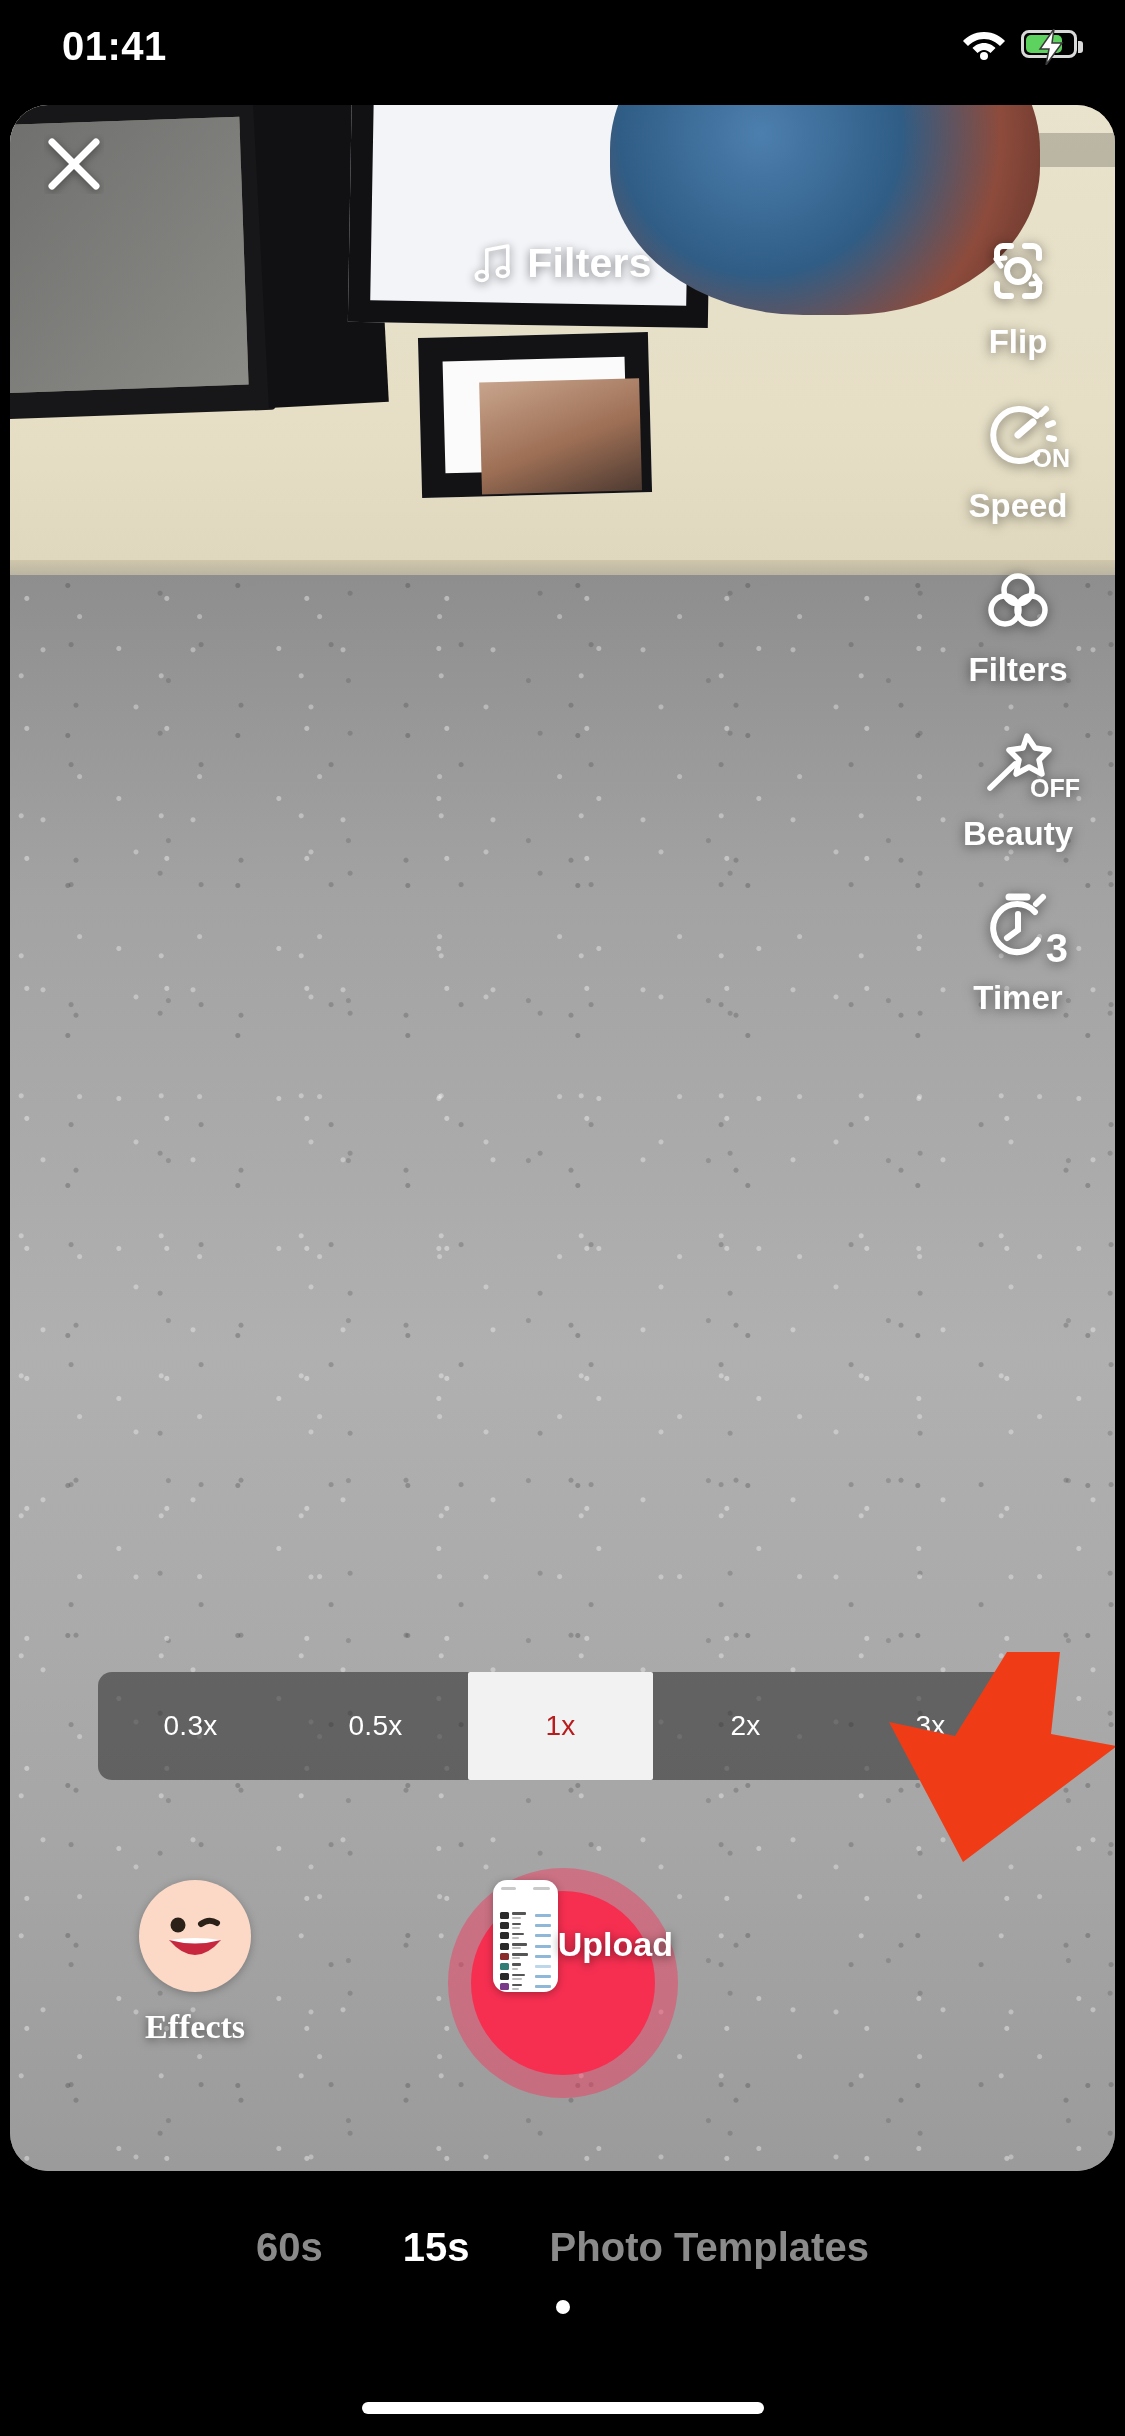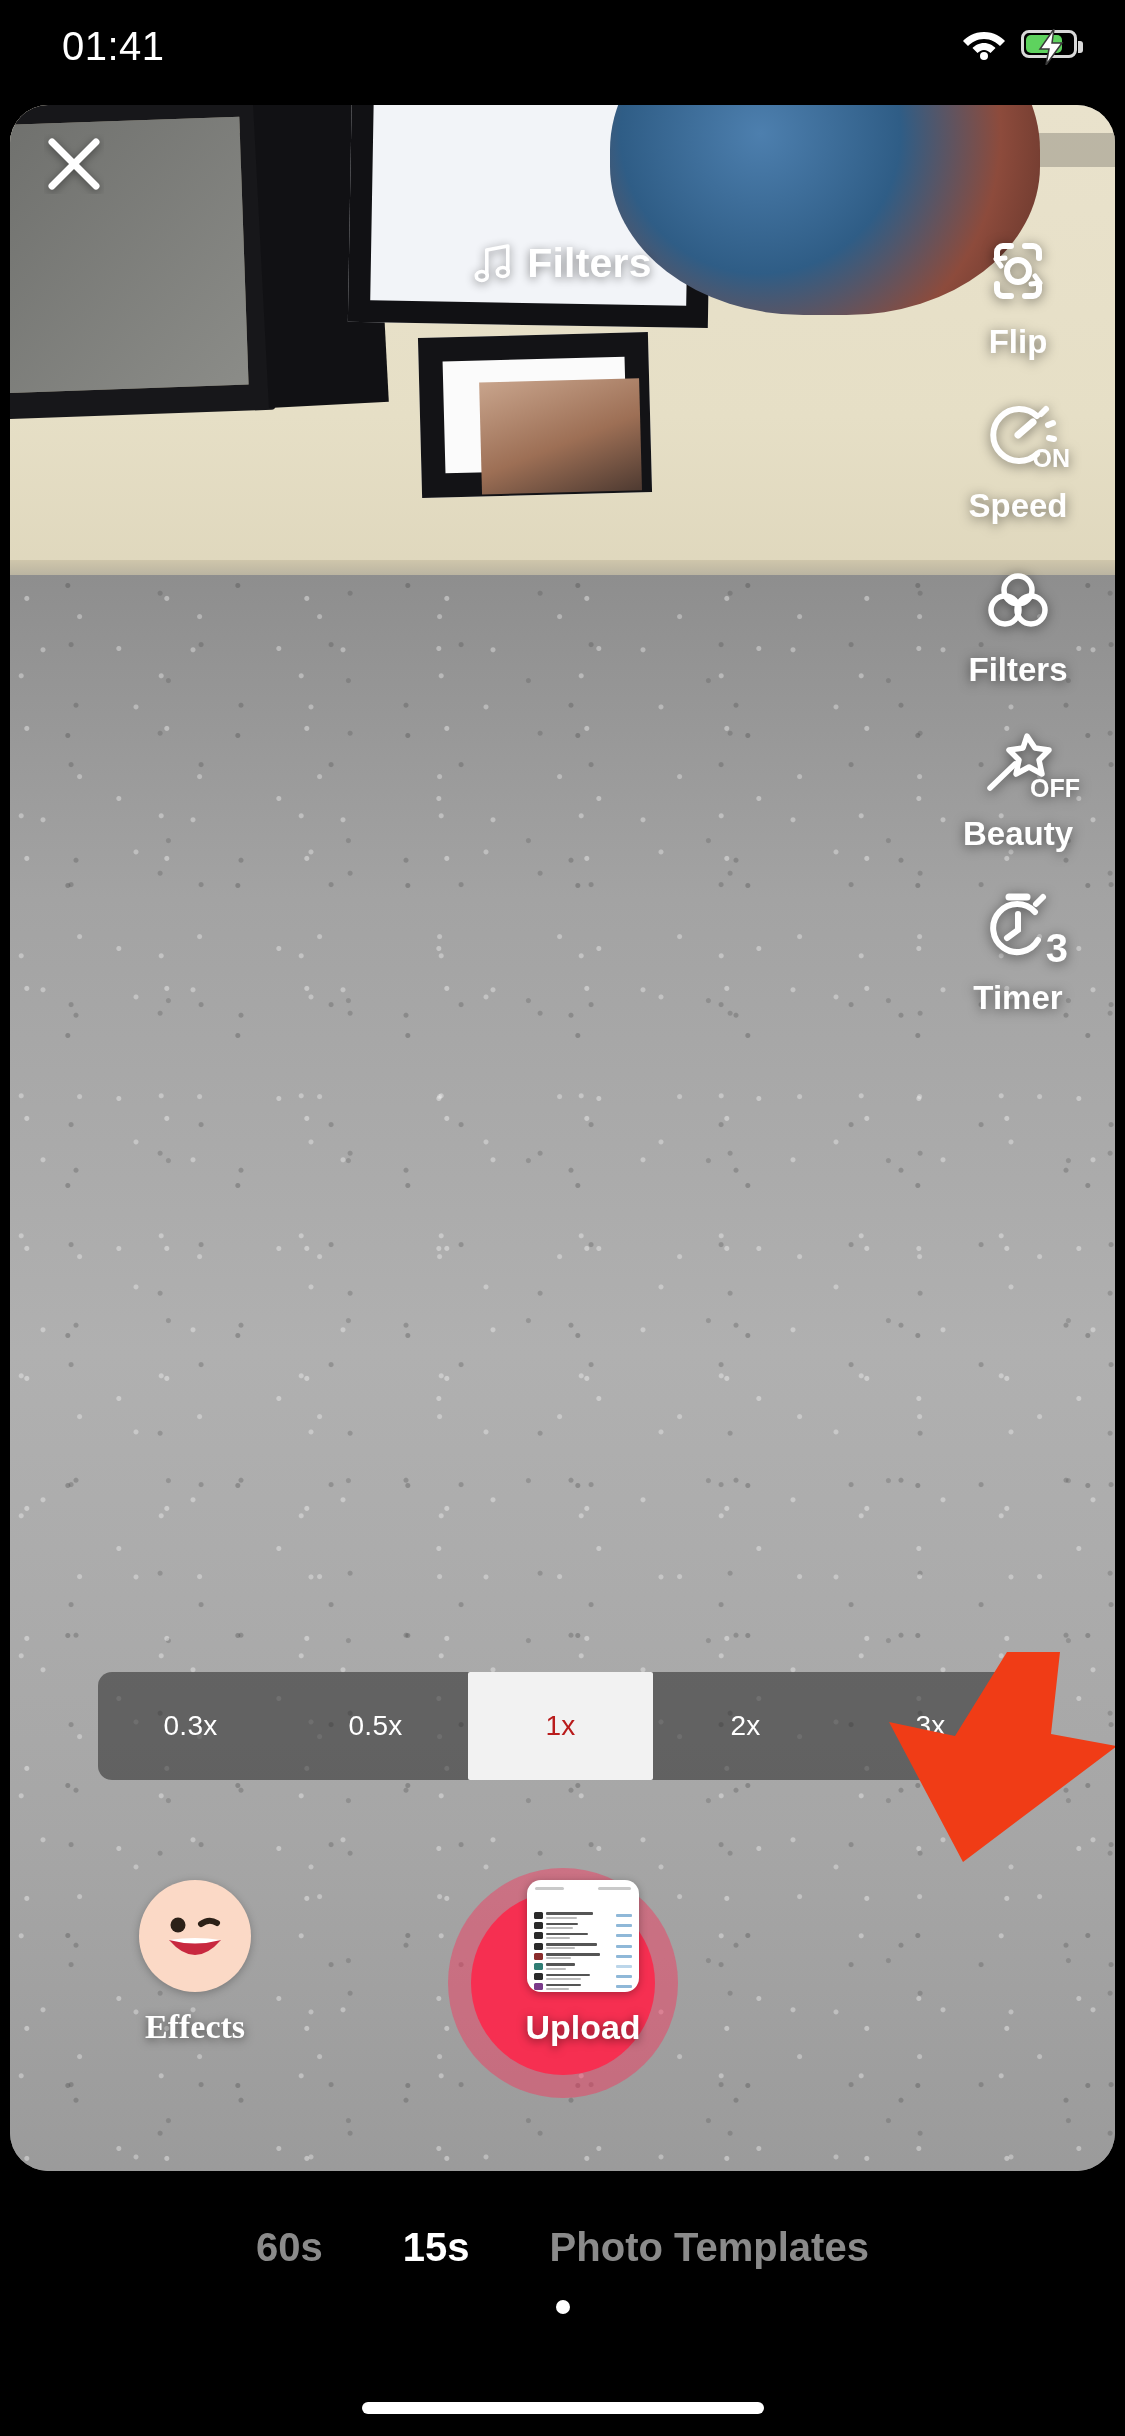--- a/index.html
+++ b/index.html
@@ -3,21 +3,21 @@
 <meta charset="utf-8">
 <style>
   * { margin:0; padding:0; box-sizing:border-box; }
   html,body { width:1125px; height:2436px; background:#000; overflow:hidden; }
   body { font-family:"Liberation Sans", sans-serif; -webkit-font-smoothing:antialiased; }
 
   #screen { position:relative; width:1125px; height:2436px; background:#000; }
 
   
   #status-bar { position:absolute; top:0; left:0; width:1125px; height:105px; z-index:50; }
-  #status-time { position:absolute; left:62px; top:24px; color:#fff; font-size:40px; font-weight:400; letter-spacing:0.5px; }
+  #status-time { position:absolute; left:62px; top:24px; color:#fff; font-size:40px; font-weight:700; letter-spacing:0.5px; }
   #status-right { position:absolute; right:48px; top:28px; display:flex; align-items:center; gap:16px; }
   .wifi { width:42px; height:32px; position:relative; }
   .batt { position:relative; width:56px; height:28px; border:3px solid rgba(255,255,255,.85); border-radius:8px; }
   .batt-fill { position:absolute; left:2px; top:2px; bottom:2px; width:36px; background:#5ED25E; border-radius:5px; }
   .batt-cap { position:absolute; right:-9px; top:8px; width:5px; height:12px; background:rgba(255,255,255,.85); border-radius:0 3px 3px 0; }
   .bolt { position:absolute; left:14px; top:-4px; width:26px; height:36px; z-index:3; }
 
   
   #camera-preview {
     position:absolute; left:10px; top:105px; width:1105px; height:2066px;
@@ -90,21 +90,21 @@
   
   #effects-btn { position:absolute; left:105px; top:1880px; width:180px; display:flex; flex-direction:column; align-items:center; }
   .emoji-face { width:112px; height:112px; border-radius:50%; background:#FBD9C6; position:relative; overflow:hidden;
     box-shadow:0 2px 8px rgba(0,0,0,.25); }
   #effects-btn .blabel { margin-top:16px; color:#fff; font-size:34px; font-weight:700; filter:drop-shadow(0 2px 5px rgba(0,0,0,.5)); }
 
   #record-btn { position:absolute; left:448px; top:1868px; width:230px; height:230px; border-radius:50%;
     background:rgba(254,44,85,.42); display:flex; align-items:center; justify-content:center; }
   #record-inner { width:184px; height:184px; border-radius:50%; background:#F62F51; }
 
-  #upload-btn { position:absolute; left:493px; top:1880px; width:180px; display:flex; flex-direction:column; align-items:center;
+  #upload-btn { position:absolute; left:493px; top:1880px; width:180px; display:flex; flex-direction:row; align-items:center;
     left:auto; right:452px; }
   #upload-thumb { width:112px; height:112px; border-radius:14px; background:#fff; overflow:hidden; box-shadow:0 2px 8px rgba(0,0,0,.3);
     padding:7px 6px; }
   .thumb-title { height:6px; margin:2px auto 5px; width:58%; background:#7c7c7c; border-radius:2px; }
   .thumb-subrow { display:flex; justify-content:space-between; margin:0 2px 4px; }
   .thumb-subrow i { display:block; height:3px; background:#c9c9c9; border-radius:2px; }
   .thumb-hr { height:1px; background:#e2e2e2; margin:0 1px 4px; }
   .thumb-row { display:flex; align-items:center; gap:3px; margin:0 1px 3.2px; }
   .thumb-av { width:9px; height:7px; background:#2a2a2a; border-radius:1.5px; flex:none; }
   .thumb-lines { flex:1; }

